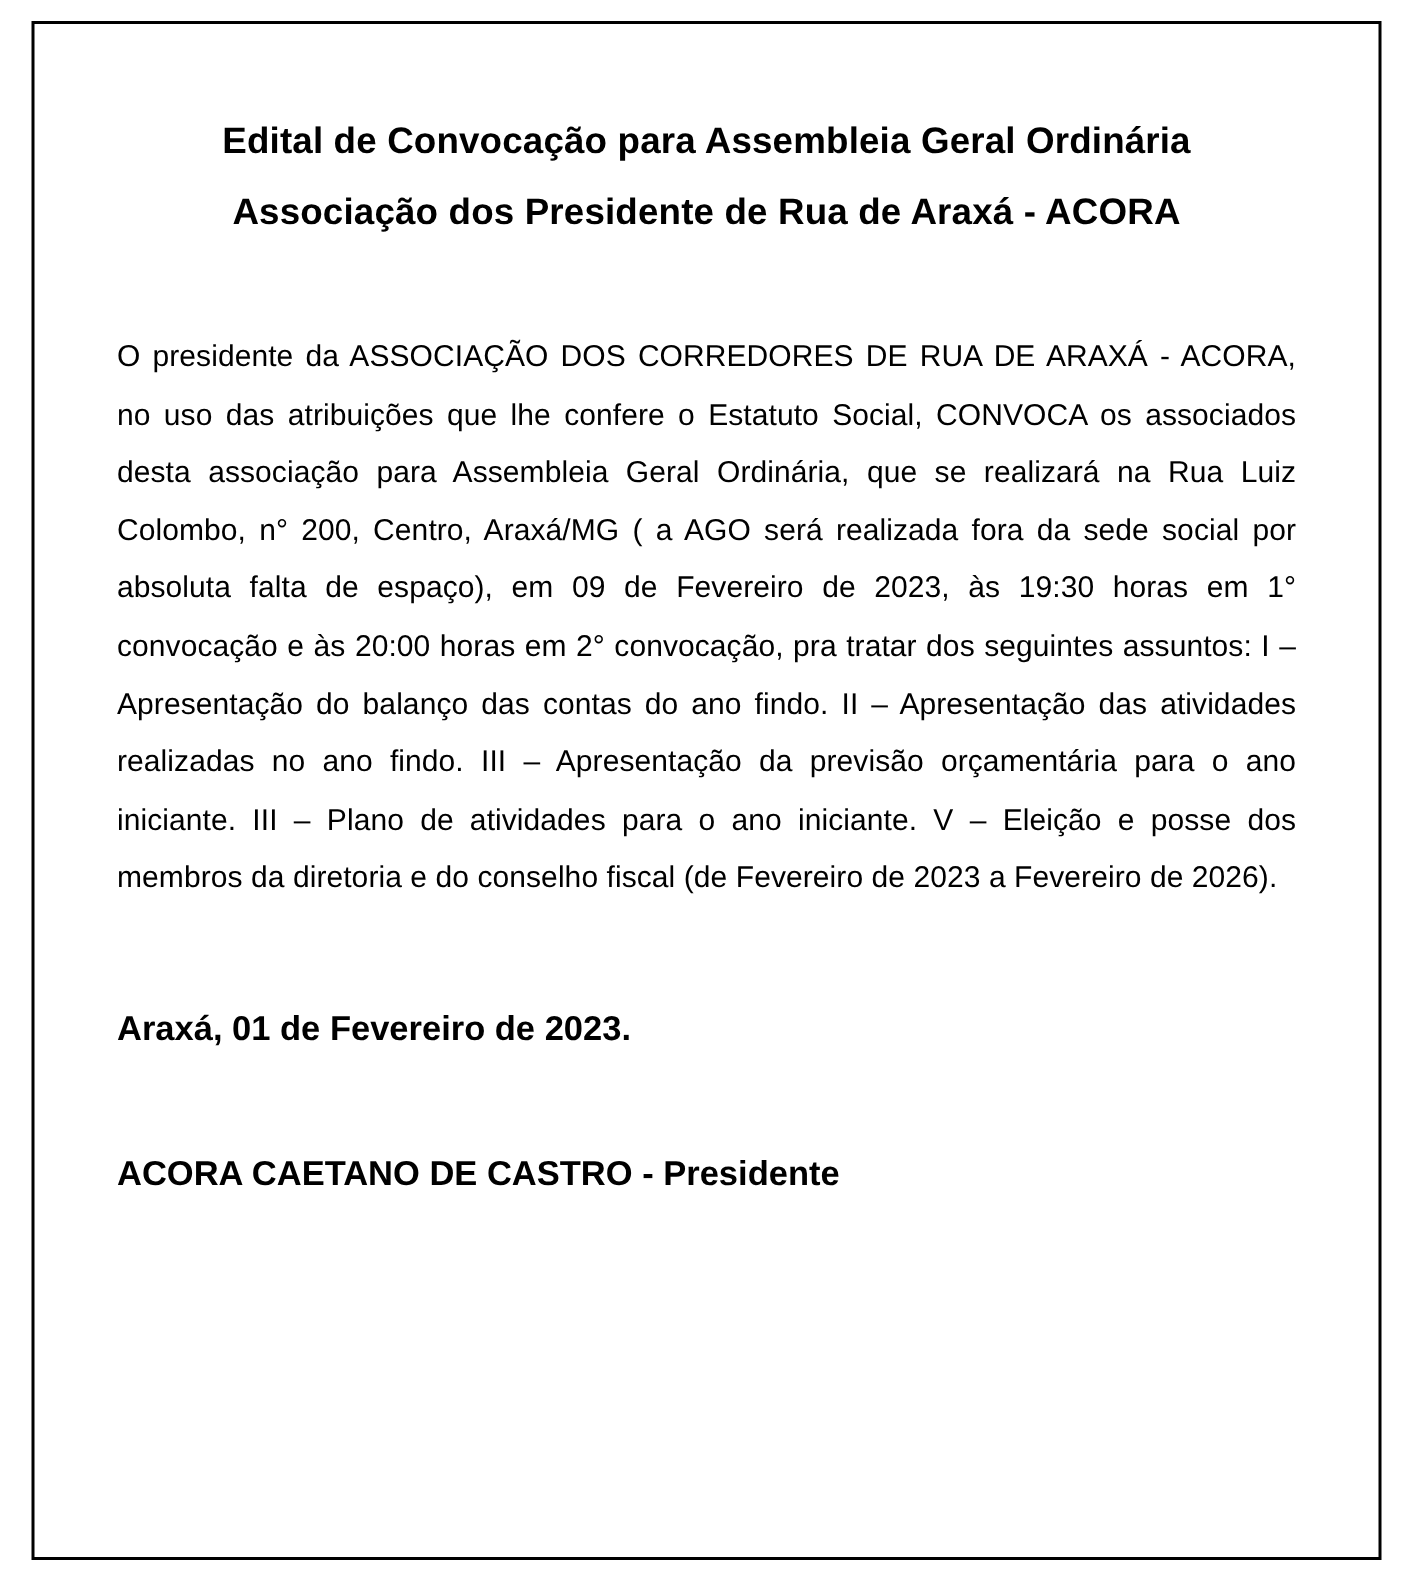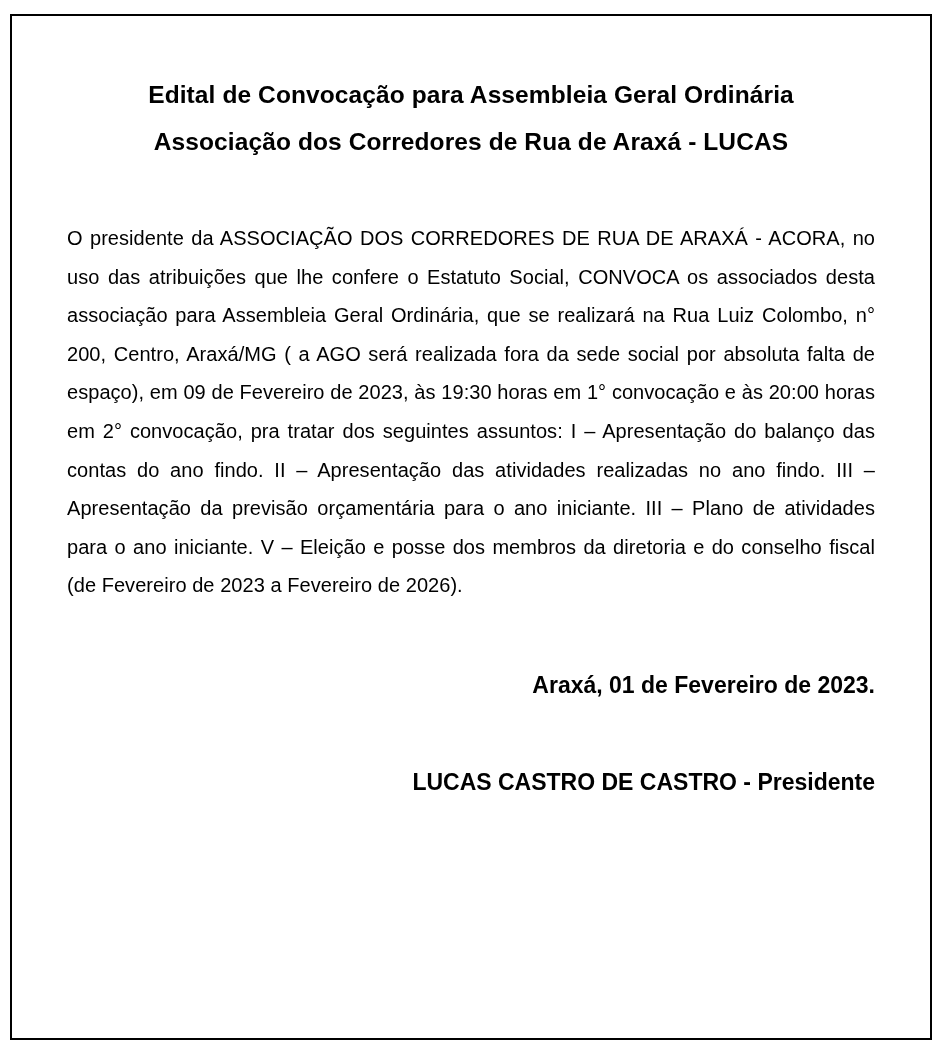--- a/index.html
+++ b/index.html
@@ -11,21 +11,21 @@
     width: 942px;
     height: 1054px;
     font-family: "Liberation Sans", sans-serif;
     color: #000000;
     overflow: hidden;
   }
   .page {
     box-sizing: border-box;
     width: 942px;
     height: 1054px;
-    padding: 14px 10px;
+    padding: 14px 21px;
     background: #ffffff;
   }
   .doc-frame {
     box-sizing: border-box;
     width: 100%;
     height: 100%;
     border: 2px solid #000000;
     padding: 56px 55px 0 55px;
   }
   .title-block {
@@ -42,46 +42,46 @@
     font-size: 20px;
     line-height: 1.93;
     text-align: justify;
     text-justify: inter-word;
     letter-spacing: 0.05px;
   }
   .spacer-lg {
     height: 62px;
   }
   .sign-block {
-    text-align: right;
+    text-align: left;
   }
   .sign-line {
     font-size: 23px;
     font-weight: bold;
     line-height: 1.6;
   }
   .sign-gap {
     height: 60px;
   }
 </style>
 </head>
 <body>
 
 <div class="page">
   <div class="doc-frame">
 
     <div class="title-block">
       <div class="title-line">Edital de Convocação para Assembleia Geral Ordinária</div>
-      <div class="title-line">Associação dos Corredores de Rua de Araxá - LUCAS</div>
+      <div class="title-line">Associação dos Presidente de Rua de Araxá - ACORA</div>
     </div>
 
     <div class="body-text">O presidente da ASSOCIAÇÃO DOS CORREDORES DE RUA DE ARAXÁ - ACORA, no uso das atribuições que lhe confere o Estatuto Social, CONVOCA os associados desta associação para Assembleia Geral Ordinária, que se realizará na Rua Luiz Colombo, n° 200, Centro, Araxá/MG ( a AGO será realizada fora da sede social por absoluta falta de espaço), em 09 de Fevereiro de 2023, às 19:30 horas em 1° convocação e às 20:00 horas em 2° convocação, pra tratar dos seguintes assuntos: I – Apresentação do balanço das contas do ano findo. II – Apresentação das atividades realizadas no ano findo. III – Apresentação da previsão orçamentária para o ano iniciante. III – Plano de atividades para o ano iniciante. V – Eleição e posse dos membros da diretoria e do conselho fiscal (de Fevereiro de 2023 a Fevereiro de 2026).</div>
 
     <div class="spacer-lg"></div>
 
     <div class="sign-block">
       <div class="sign-line">Araxá, 01 de Fevereiro de 2023.</div>
       <div class="sign-gap"></div>
-      <div class="sign-line">LUCAS CASTRO DE CASTRO - Presidente</div>
+      <div class="sign-line">ACORA CAETANO DE CASTRO - Presidente</div>
     </div>
 
   </div>
 </div>
 
 </body></html>

